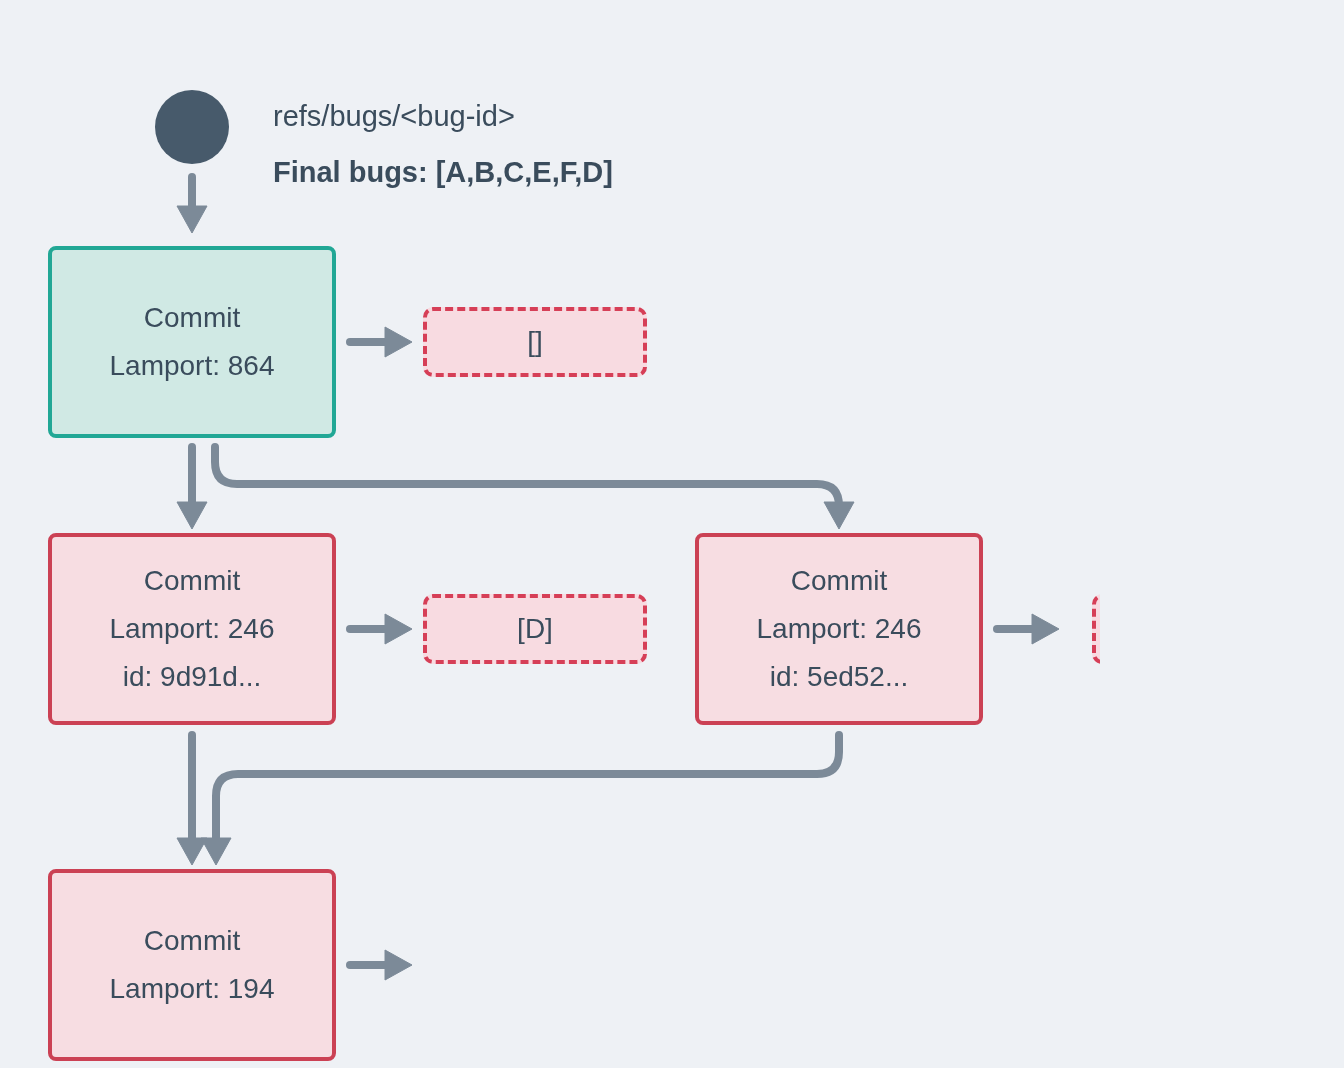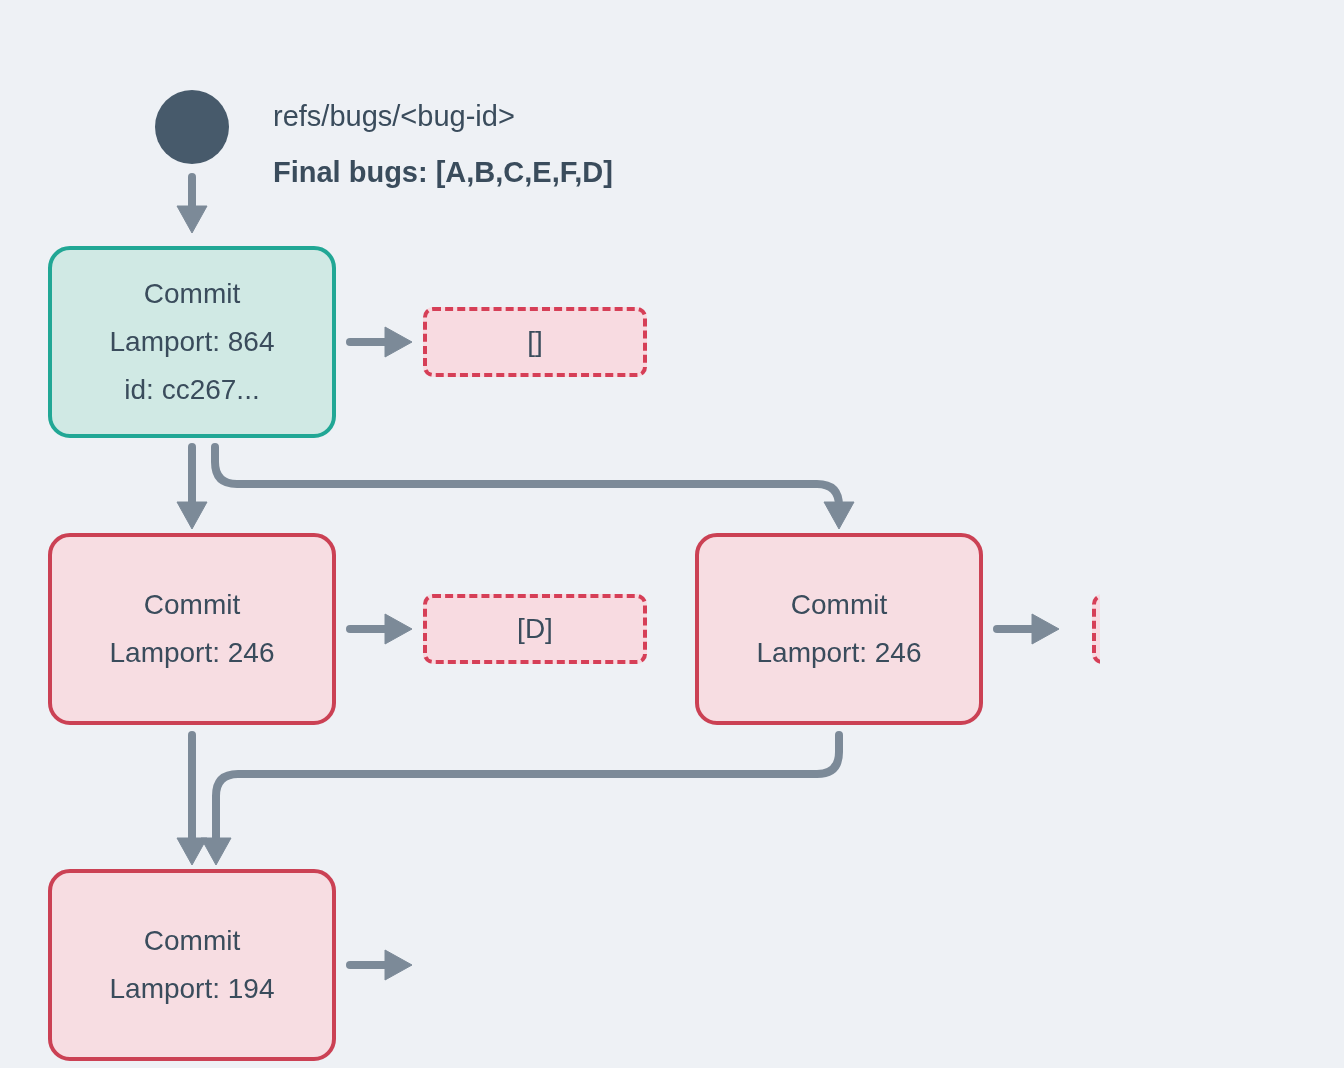--- a/index.html
+++ b/index.html
@@ -41,21 +41,21 @@
     left: 273px; top: 113px;
     font-size: 29px;
     font-weight: bold;
     color: var(--text-dark, #3a4c5c);
     white-space: nowrap;
   }
   .commit-box {
     position: absolute;
     width: 288px; height: 192px;
     box-sizing: border-box;
-    border-radius: 22px;
+    border-radius: 8px;
     display: flex;
     flex-direction: column;
     align-items: center;
     justify-content: center;
     font-size: 28px;
     line-height: 48px;
     color: var(--text-dark, #36495b);
     text-align: center;
   }
   .commit-box.head {
@@ -127,37 +127,38 @@
     </g>
   </svg>
 
   <div class="ref-circle"></div>
   <div class="ref-label">refs/bugs/&lt;bug-id&gt;</div>
   <div class="final-order">Final bugs: [A,B,C,E,F,D]</div>
 
   <div class="commit-box head" id="commit-0">
     <div>Commit</div>
     <div>Lamport: 864</div>
-    <div>id: cc267...</div>
   </div>
   <div class="ops-box" id="ops-0">
     <span>[]</span>
   </div>
 
   <div class="commit-box normal" id="commit-1">
     <div>Commit</div>
     <div>Lamport: 246</div>
+    <div>id: 9d91d...</div>
   </div>
   <div class="ops-box" id="ops-1">
     <span>[D]</span>
   </div>
 
   <div class="commit-box normal" id="commit-2">
     <div>Commit</div>
     <div>Lamport: 246</div>
+    <div>id: 5ed52...</div>
   </div>
   <div class="ops-box" id="ops-2">
     <span>[E,F]</span>
   </div>
 
   <div class="commit-box normal" id="commit-3">
     <div>Commit</div>
     <div>Lamport: 194</div>
   </div>
 

